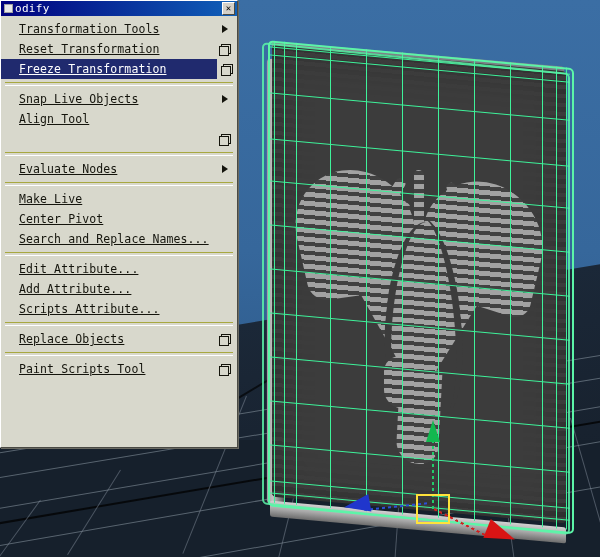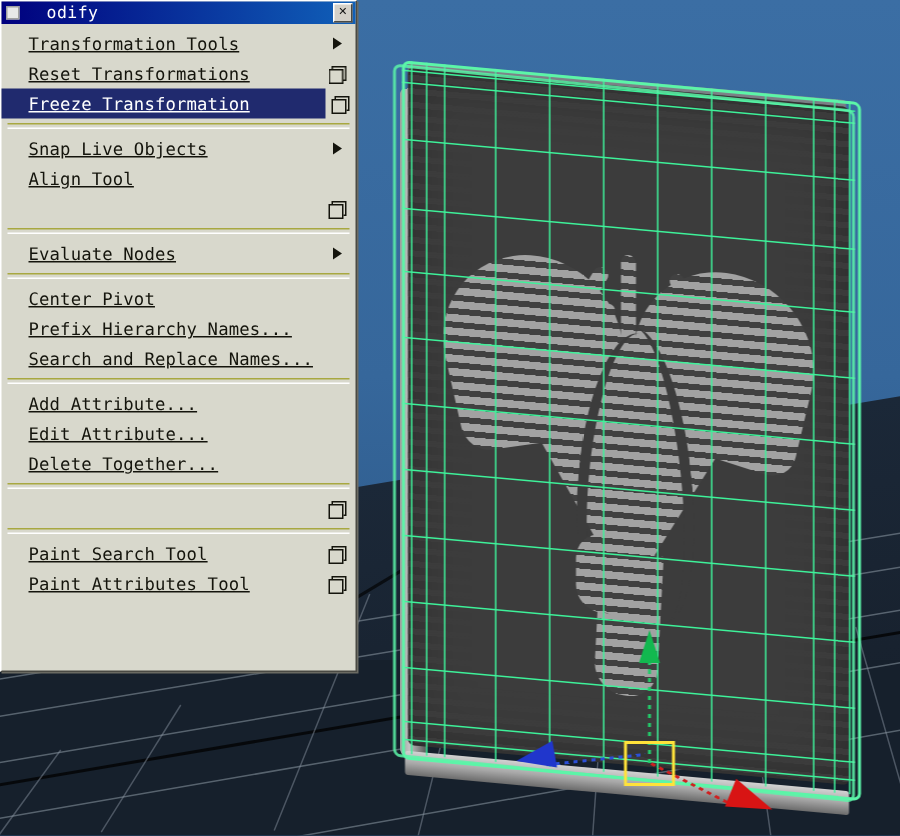--- a/index.html
+++ b/index.html
@@ -124,21 +124,21 @@
   #menu{
     position:absolute;left:0;top:0;width:236px;height:446px;
     background:#d8d8cc;border:1px solid #ffffff;
     border-right-color:#4a4a44;border-bottom-color:#4a4a44;
     box-shadow:1px 1px 0 #6a6a62;
   }
   .titlebar{
     height:15px;background:linear-gradient(90deg,#00007e 0%,#1060b8 100%);
     display:flex;align-items:center;justify-content:space-between;padding:0 2px 0 3px;
   }
-  .title-left{display:flex;align-items:center;gap:18px;}
+  .title-left{display:flex;align-items:center;gap:2px;}
   .title-sq{width:7px;height:7px;background:#e8e8e8;border:1px solid #a0a0a0;flex:none;}
   .title-text{color:#ffffff;font-size:11px;line-height:11px;letter-spacing:.3px;
               font-family:"DejaVu Sans Mono","Liberation Mono",monospace;white-space:nowrap;}
   .close-btn{width:11px;height:11px;background:#d4d0c8;border:1px solid #ffffff;
              border-right-color:#4a4a44;border-bottom-color:#4a4a44;
              display:flex;align-items:center;justify-content:center;
              font-size:9px;line-height:9px;color:#101010;cursor:pointer;flex:none;}
 
   .menu-body{padding:3px 0 2px 0;}
   .mi{
@@ -267,21 +267,21 @@
       <div class="title-text">odify</div>
     </div>
     <div class="close-btn">✕</div>
   </div>
   <div class="menu-body" id="menu-body">
       <div class="mi">
         <span class="lbl">Transformation Tools</span>
         <span class="arrow"></span>
       </div>
       <div class="mi">
-        <span class="lbl">Reset Transformations</span>
+        <span class="lbl">Reset Transformation</span>
         <span class="optbox">
           <span class="b1"></span>
           <span class="b2"></span>
         </span>
       </div>
       <div class="mi sel">
         <span class="lbl">Freeze Transformation</span>
         <span class="optbox">
           <span class="b1"></span>
           <span class="b2"></span>
@@ -301,54 +301,48 @@
           <span class="b2"></span>
         </span>
       </div>
       <div class="sep"></div>
       <div class="mi">
         <span class="lbl">Evaluate Nodes</span>
         <span class="arrow"></span>
       </div>
       <div class="sep"></div>
       <div class="mi">
+        <span class="lbl">Make Live</span>
+      </div>
+      <div class="mi">
         <span class="lbl">Center Pivot</span>
       </div>
       <div class="mi">
-        <span class="lbl">Prefix Hierarchy Names...</span>
-      </div>
-      <div class="mi">
         <span class="lbl">Search and Replace Names...</span>
       </div>
       <div class="sep"></div>
       <div class="mi">
+        <span class="lbl">Edit Attribute...</span>
+      </div>
+      <div class="mi">
         <span class="lbl">Add Attribute...</span>
       </div>
       <div class="mi">
-        <span class="lbl">Edit Attribute...</span>
-      </div>
-      <div class="mi">
-        <span class="lbl">Delete Together...</span>
-      </div>
-      <div class="sep"></div>
-      <div class="mi">
-        <span class="optbox">
-          <span class="b1"></span>
-          <span class="b2"></span>
-        </span>
-      </div>
-      <div class="sep"></div>
-      <div class="mi">
-        <span class="lbl">Paint Search Tool</span>
-        <span class="optbox">
-          <span class="b1"></span>
-          <span class="b2"></span>
-        </span>
-      </div>
-      <div class="mi">
-        <span class="lbl">Paint Attributes Tool</span>
+        <span class="lbl">Scripts Attribute...</span>
+      </div>
+      <div class="sep"></div>
+      <div class="mi">
+        <span class="lbl">Replace Objects</span>
+        <span class="optbox">
+          <span class="b1"></span>
+          <span class="b2"></span>
+        </span>
+      </div>
+      <div class="sep"></div>
+      <div class="mi">
+        <span class="lbl">Paint Scripts Tool</span>
         <span class="optbox">
           <span class="b1"></span>
           <span class="b2"></span>
         </span>
       </div>
     </div>
 </div>
 
 </body></html>

